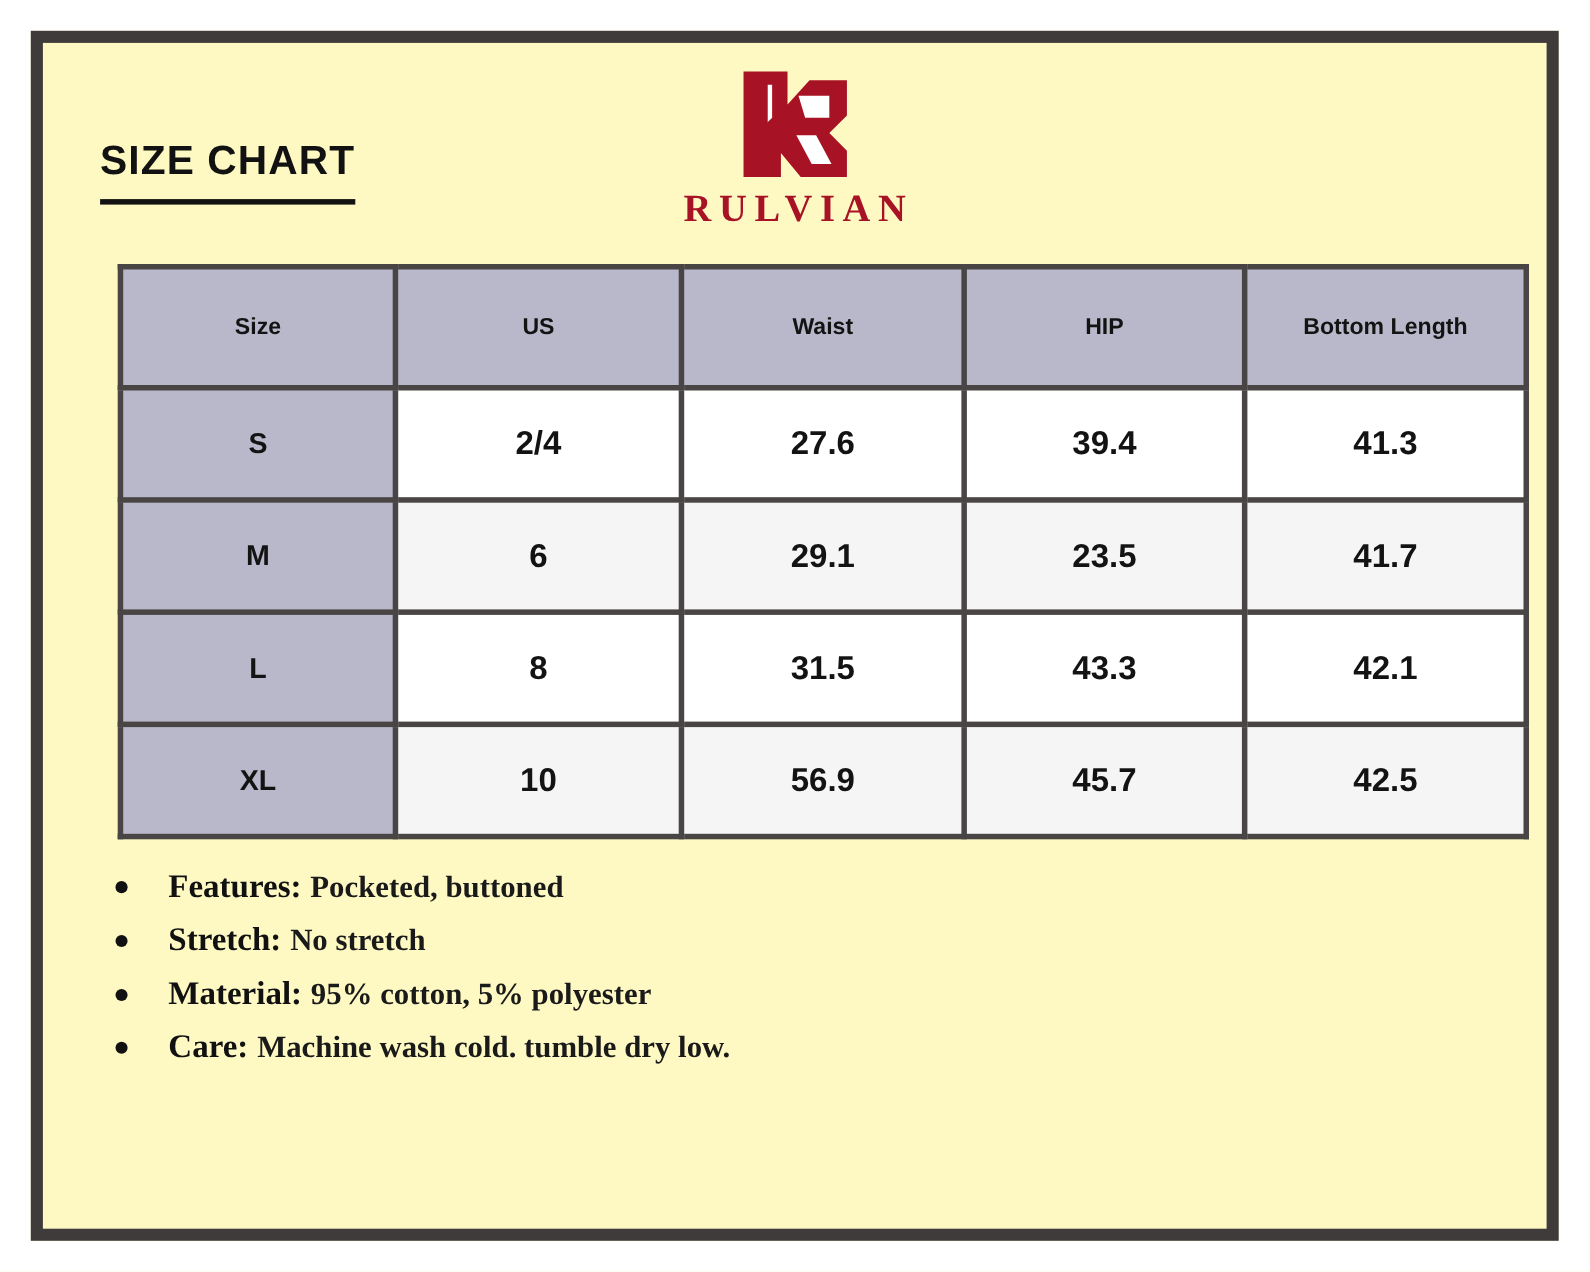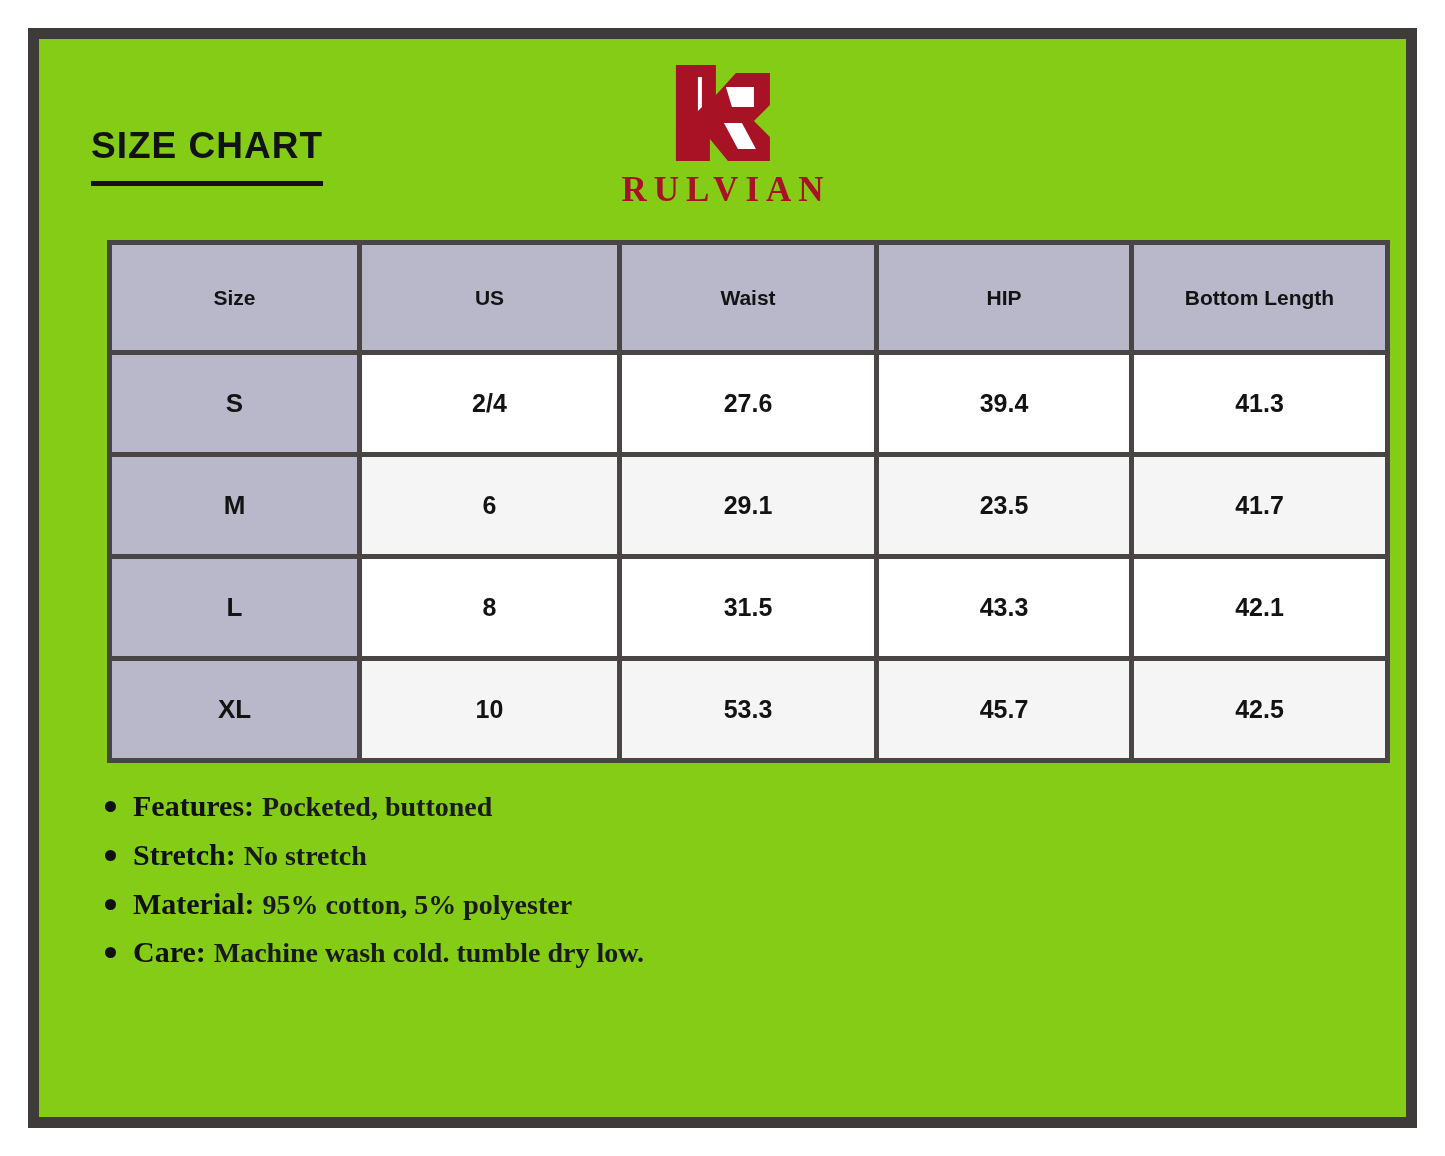--- a/index.html
+++ b/index.html
@@ -18,21 +18,21 @@
     width: 1445px;
     height: 1156px;
     padding: 28px;
     background: #ffffff;
   }
   .frame {
     box-sizing: border-box;
     width: 100%;
     height: 100%;
     border: 11px solid #3f3b3b;
-    background: #84cc16;
+    background: #fef9c3;
     position: relative;
     padding: 0 52px;
   }
 
   
   .header {
     position: relative;
     height: 185px;
   }
   .title-block {
@@ -80,21 +80,21 @@
     width: 1278px;
     table-layout: fixed;
     margin: 16px;
   }
   table.size-chart td,
   table.size-chart th {
     border: 5px solid #4a4545;
     height: 97px;
     text-align: center;
     vertical-align: middle;
-    font-size: 25px;
+    font-size: 30px;
     font-weight: bold;
     color: #131313;
     padding: 0;
   }
   table.size-chart thead th {
     background: #b9b8ca;
     font-size: 21px;
     height: 105px;
   }
   table.size-chart tbody td.label-cell {
@@ -134,20 +134,21 @@
     width: 11px;
     height: 11px;
     background: #111111;
     border-radius: 50%;
   }
   .note-label {
     font-family: "Liberation Serif", serif;
     font-size: 30px;
     font-weight: bold;
     color: #111111;
+    margin-left: 20px;
   }
   .note-value {
     font-family: "Liberation Serif", serif;
     font-size: 28px;
     font-weight: bold;
     color: #1a1a1a;
     margin-left: 8px;
     text-align: center;
   }
 </style>
@@ -210,21 +211,21 @@
         <tr class="odd-row">
           <td class="label-cell">L</td>
           <td class="value-cell">8</td>
           <td class="value-cell">31.5</td>
           <td class="value-cell">43.3</td>
           <td class="value-cell">42.1</td>
         </tr>
         <tr class="even-row">
           <td class="label-cell">XL</td>
           <td class="value-cell">10</td>
-          <td class="value-cell">53.3</td>
+          <td class="value-cell">56.9</td>
           <td class="value-cell">45.7</td>
           <td class="value-cell">42.5</td>
         </tr>
       </tbody>
     </table>
 
     <ul class="notes">
       <li>
         <span class="note-label">Features:</span><span class="note-value">Pocketed, buttoned</span>
       </li>

